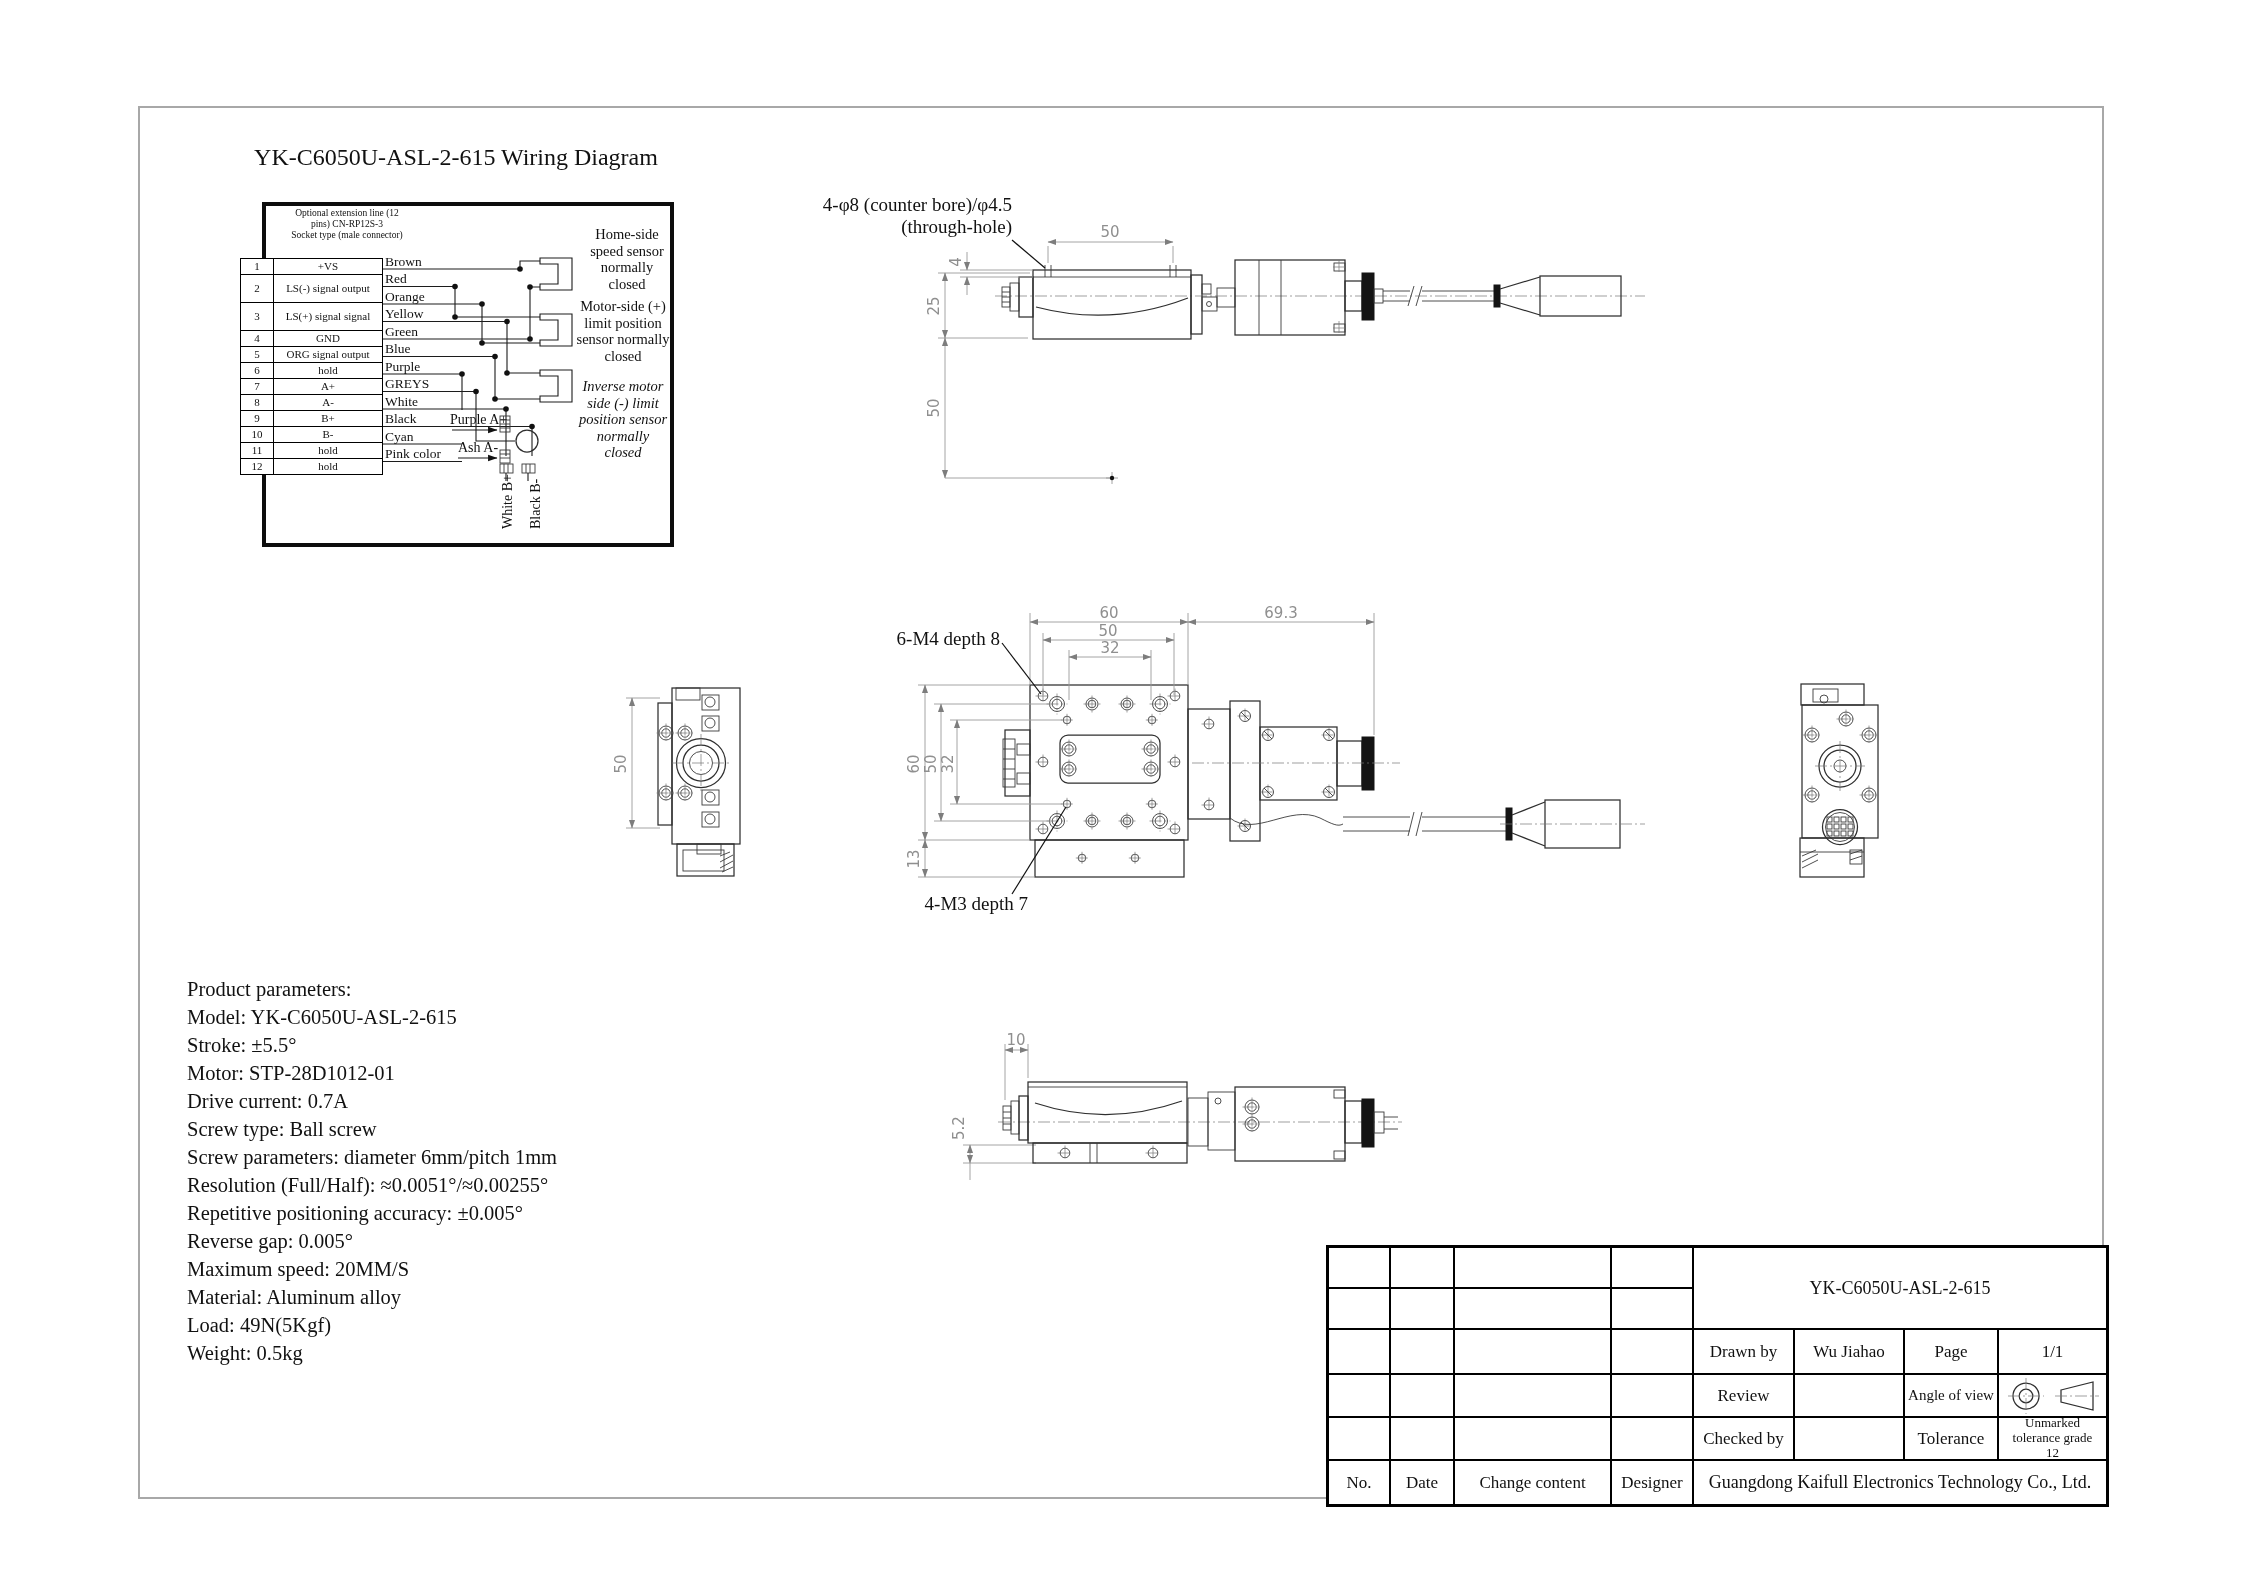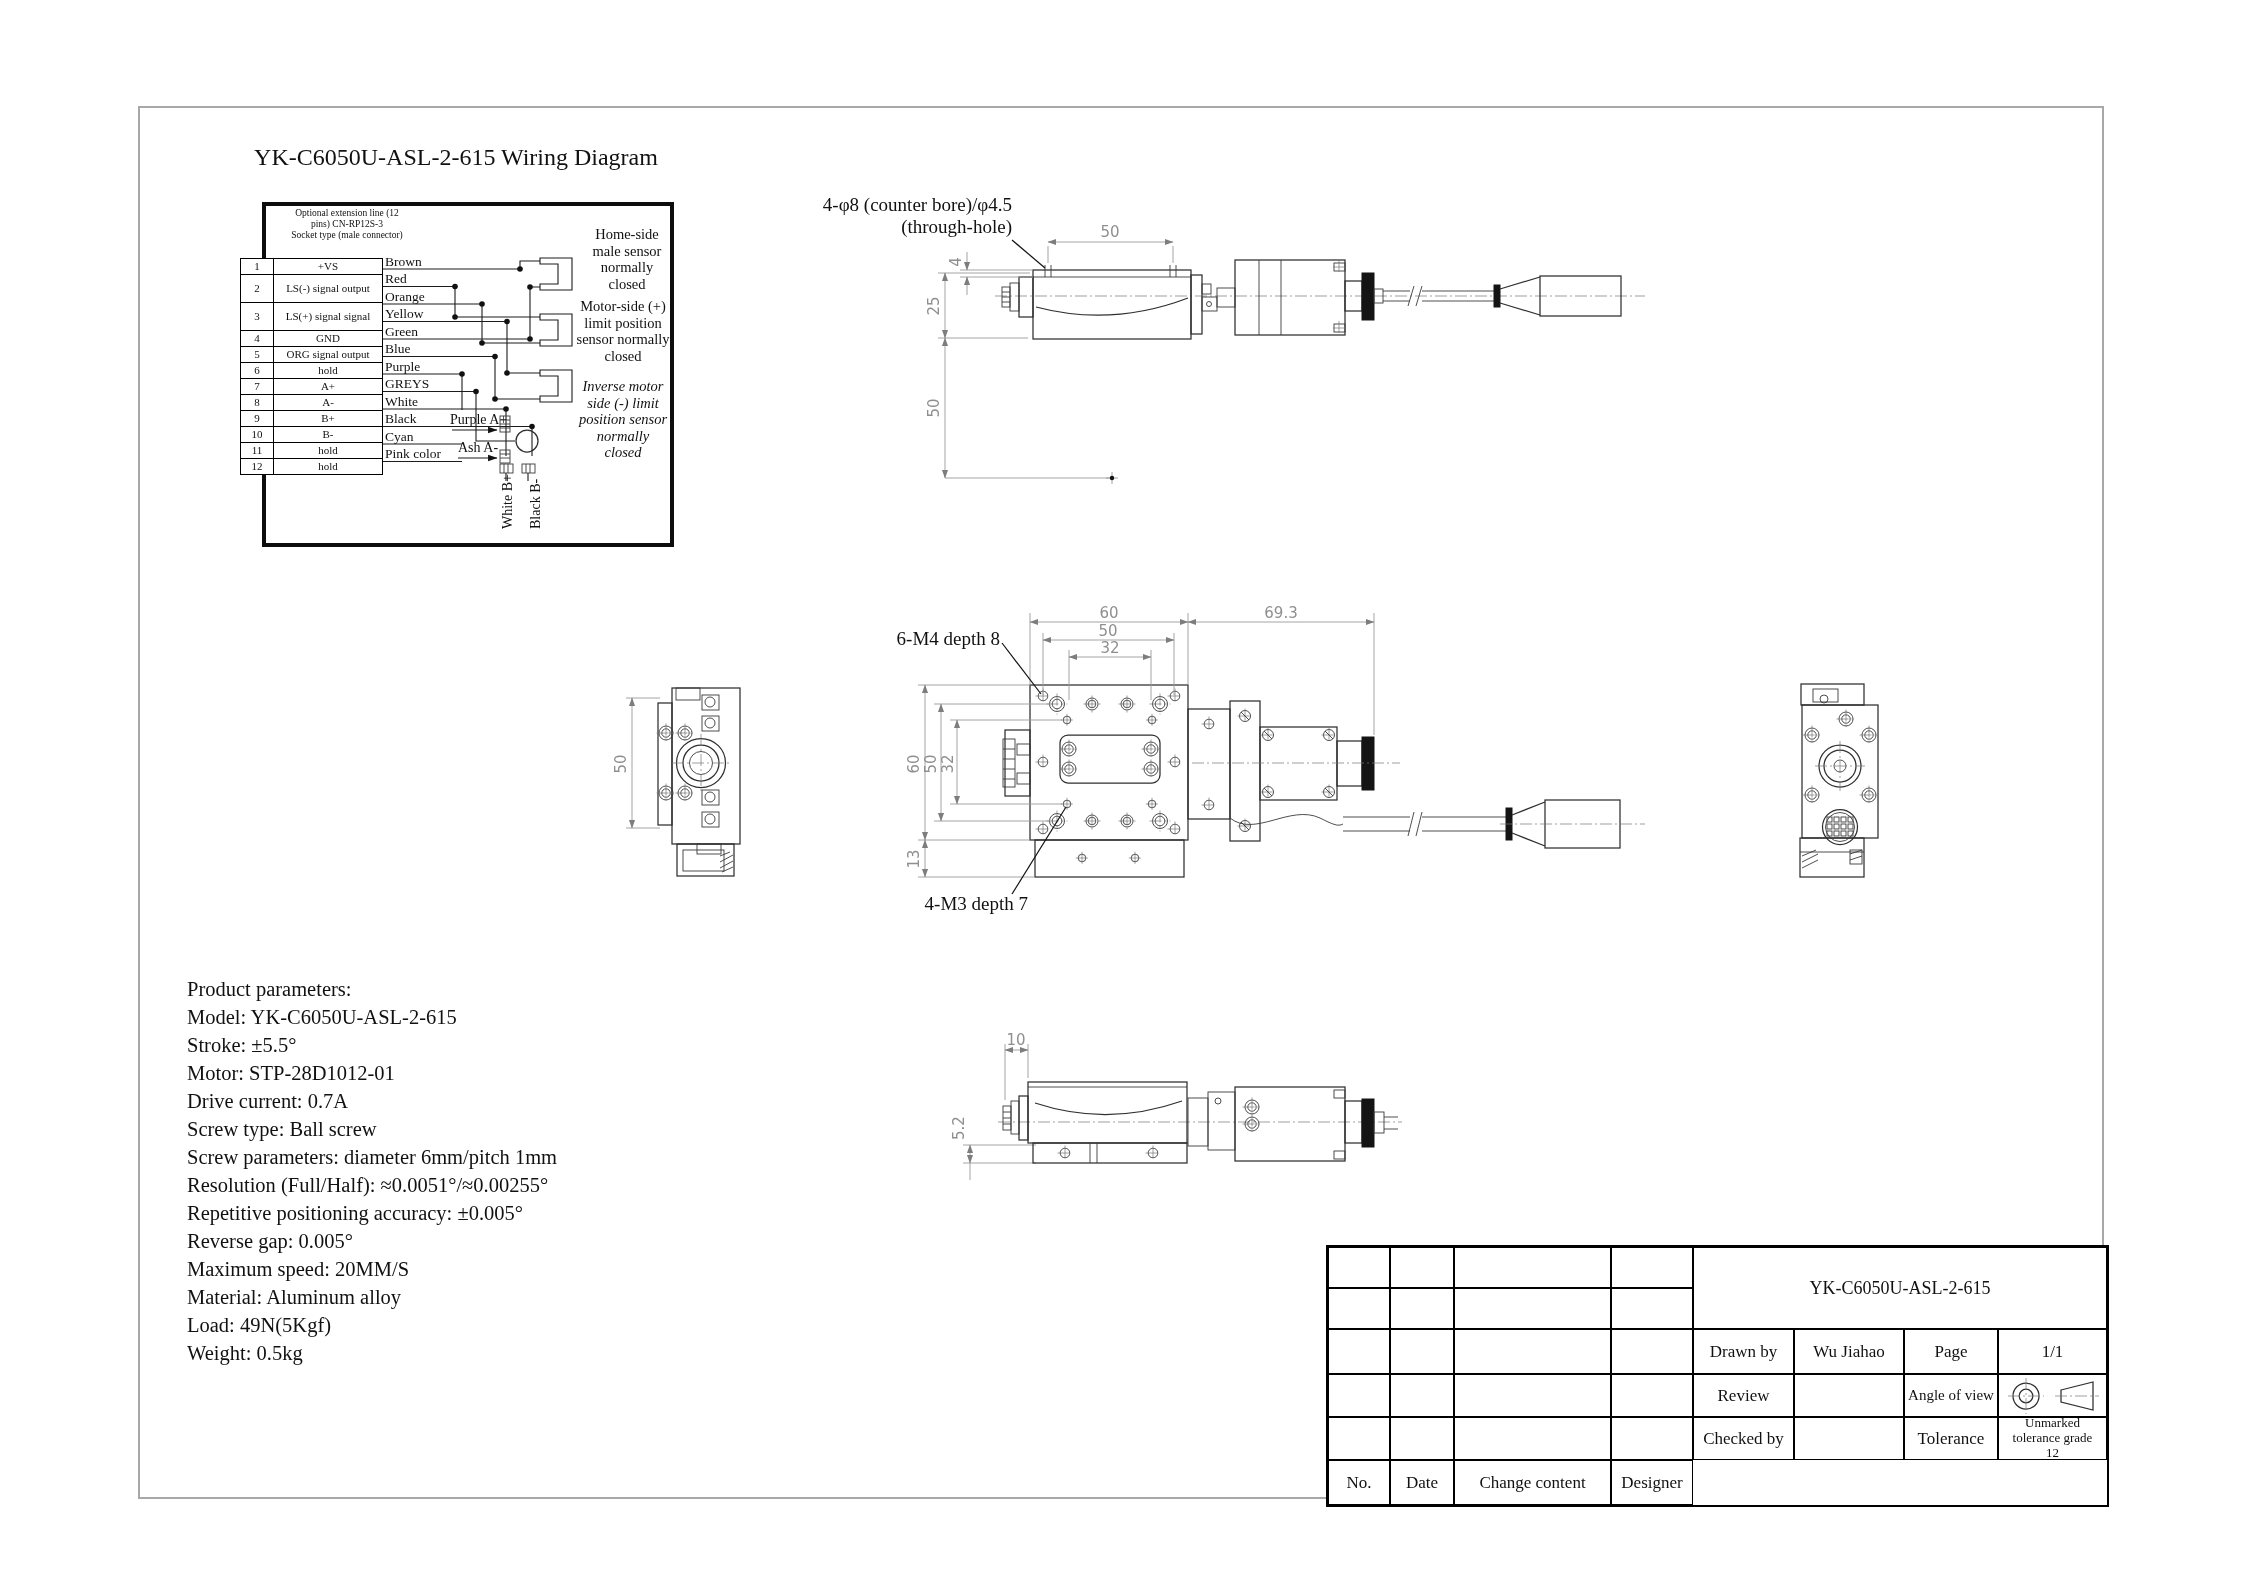--- a/index.html
+++ b/index.html
@@ -119,21 +119,21 @@
   <div class="abs wcolor" style="left:385px;top:324px;">Green</div>
   <div class="abs wcolor" style="left:385px;top:341px;">Blue</div>
   <div class="abs wcolor" style="left:385px;top:359px;">Purple</div>
   <div class="abs wcolor" style="left:385px;top:376px;">GREYS</div>
   <div class="abs wcolor" style="left:385px;top:394px;">White</div>
   <div class="abs wcolor" style="left:385px;top:411px;">Black</div>
   <div class="abs wcolor" style="left:385px;top:429px;">Cyan</div>
   <div class="abs wcolor" style="left:385px;top:446px;">Pink color</div>
 
   <div class="abs sensor" style="left:570px;top:226px;">Home-side
-male sensor
+speed sensor
 normally
 closed</div>
   <div class="abs sensor" style="left:566px;top:298px;">Motor-side (+)
 limit position
 sensor normally
 closed</div>
   <div class="abs sensor" style="left:566px;top:378px;font-style:italic;">Inverse motor
 side (-) limit
 position sensor
 normally
@@ -201,20 +201,21 @@
         <circle cx="21" cy="19" r="6.8" class="pl"></circle>
         <path d="M3,19 H39 M21,1 V37" class="cl"></path>
         <path d="M56,13 L88,5 L88,33 L56,25 Z" class="pl"></path>
         <path d="M50,19 H94" class="cl"></path>
       </svg>
     </div>
     <div style="grid-area:5/5">Checked by</div>
     <div style="grid-area:5/6"></div>
     <div style="grid-area:5/7">Tolerance</div>
     <div class="small" style="grid-area:5/8;padding:16px 6px;">Unmarked tolerance grade 12</div>
+    <div class="co" style="grid-area:6/5/7/9">Guangdong Kaifull Electronics Technology Co., Ltd.</div>
   </div>
 
   <svg class="overlay" width="2245" height="1588" viewBox="0 0 2245 1588">
     <defs>
       <marker id="ar" viewBox="0 0 10 10" refX="9" refY="5" markerWidth="10" markerHeight="10" orient="auto-start-reverse">
         <path d="M0,1.6 L9.5,5 L0,8.4 Z" fill="#7d7d7d"></path>
       </marker>
       <marker id="arb" viewBox="0 0 10 10" refX="9" refY="5" markerWidth="9" markerHeight="9" orient="auto-start-reverse">
         <path d="M0,1.6 L9.5,5 L0,8.4 Z" fill="#111"></path>
       </marker>

